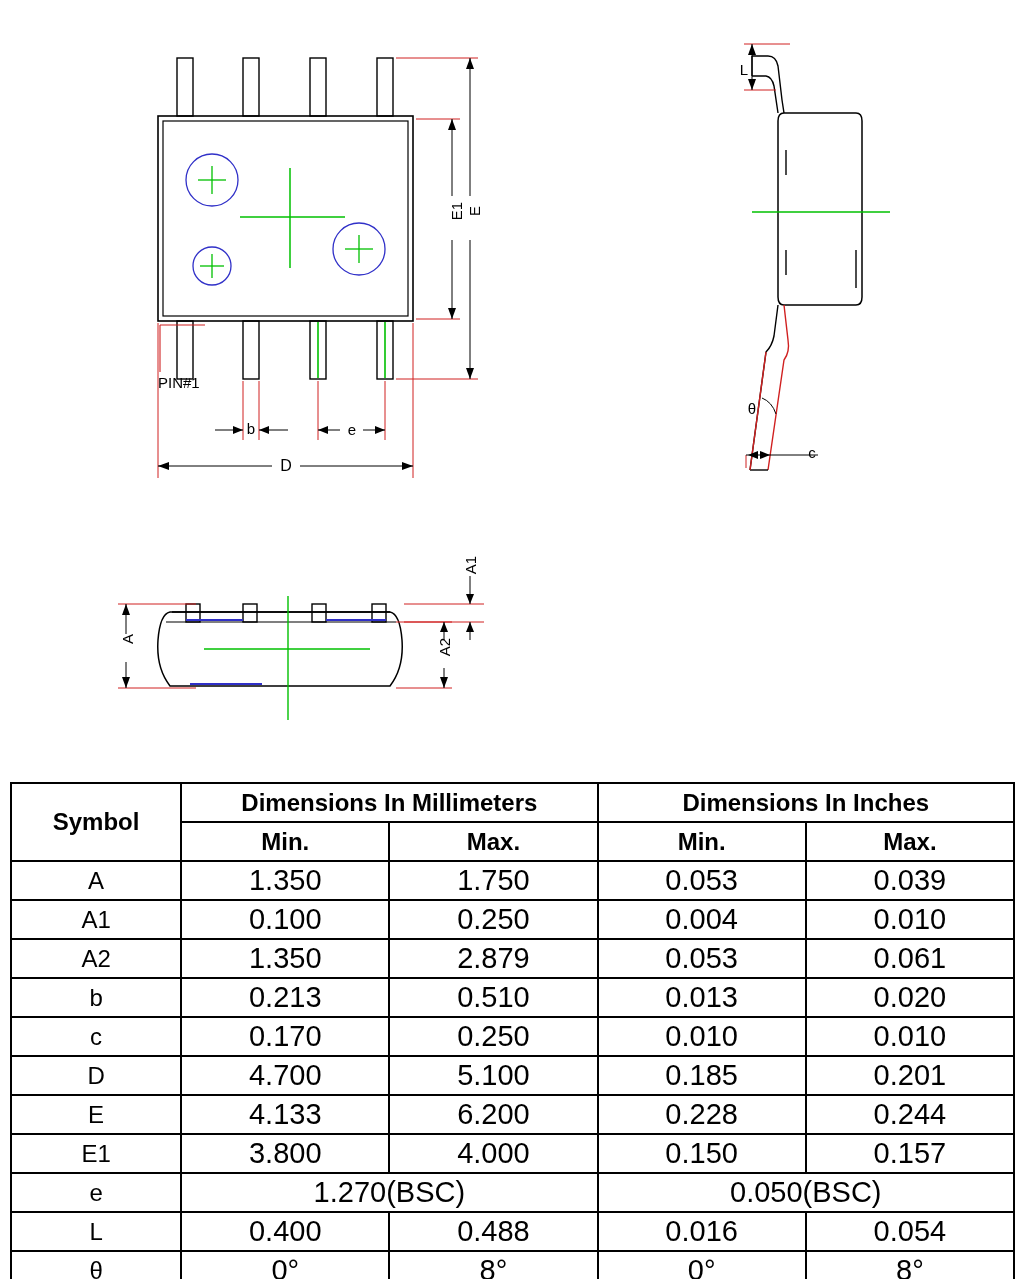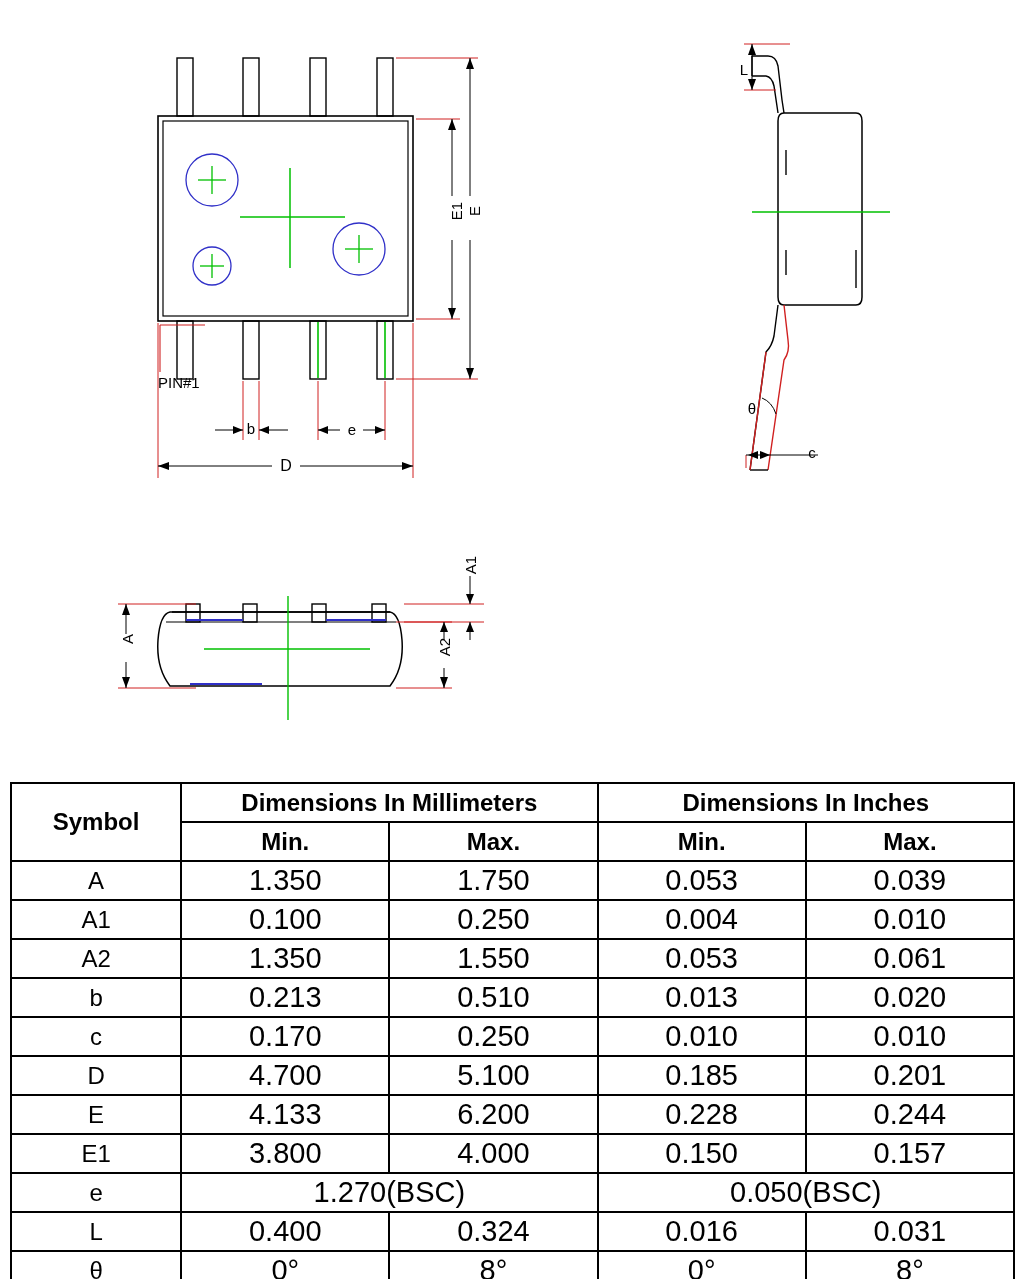--- a/index.html
+++ b/index.html
@@ -263,21 +263,21 @@
     <tr>
       <td class="symcell">A1</td>
       <td>0.100</td>
       <td>0.250</td>
       <td>0.004</td>
       <td>0.010</td>
     </tr>
     <tr>
       <td class="symcell">A2</td>
       <td>1.350</td>
-      <td>1.550</td>
+      <td>2.879</td>
       <td>0.053</td>
       <td>0.061</td>
     </tr>
     <tr>
       <td class="symcell">b</td>
       <td>0.213</td>
       <td>0.510</td>
       <td>0.013</td>
       <td>0.020</td>
     </tr>
@@ -310,23 +310,23 @@
       <td>0.157</td>
     </tr>
     <tr>
       <td class="symcell">e</td>
       <td colspan="2">1.270(BSC)</td>
       <td colspan="2">0.050(BSC)</td>
     </tr>
     <tr>
       <td class="symcell">L</td>
       <td>0.400</td>
-      <td>0.324</td>
+      <td>0.488</td>
       <td>0.016</td>
-      <td>0.031</td>
+      <td>0.054</td>
     </tr>
     <tr>
       <td class="symcell">θ</td>
       <td>0°</td>
       <td>8°</td>
       <td>0°</td>
       <td>8°</td>
     </tr>
   </tbody>
 </table>

